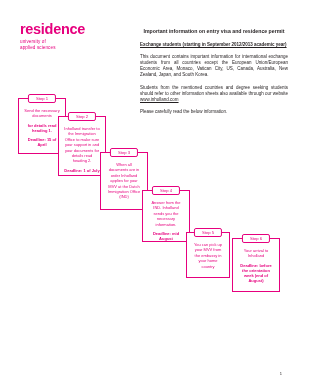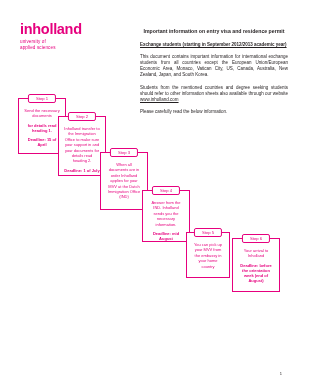--- a/index.html
+++ b/index.html
@@ -91,21 +91,21 @@
     position:absolute;right:16px;bottom:10px;
     font-size:4px;color:#231f20;
   }
 </style>
 </head>
 <body>
 
 <div class="page">
 
   <div class="logo">
-    <div class="logo-word">inholland</div>
+    <div class="logo-word">residence</div>
     <div class="logo-sub">university of<br>applied sciences</div>
   </div>
 
   <div class="doc">
     <div class="title">Important information on entry visa and residence permit</div>
     <p><span class="u b">Exchange students (starting in September 2012/2013 academic year)</span></p>
     <p>This document contains important information for international exchange students from all countries except the European Union/European Economic Area, Monaco, Vatican City, US, Canada, Australia, New Zealand, Japan, and South Korea.</p>
     <p>
       <span>Students from the mentioned countries and degree seeking students should refer to other information sheets also available through our website</span>
       <a class="link" href="#">www.inholland.com</a>

